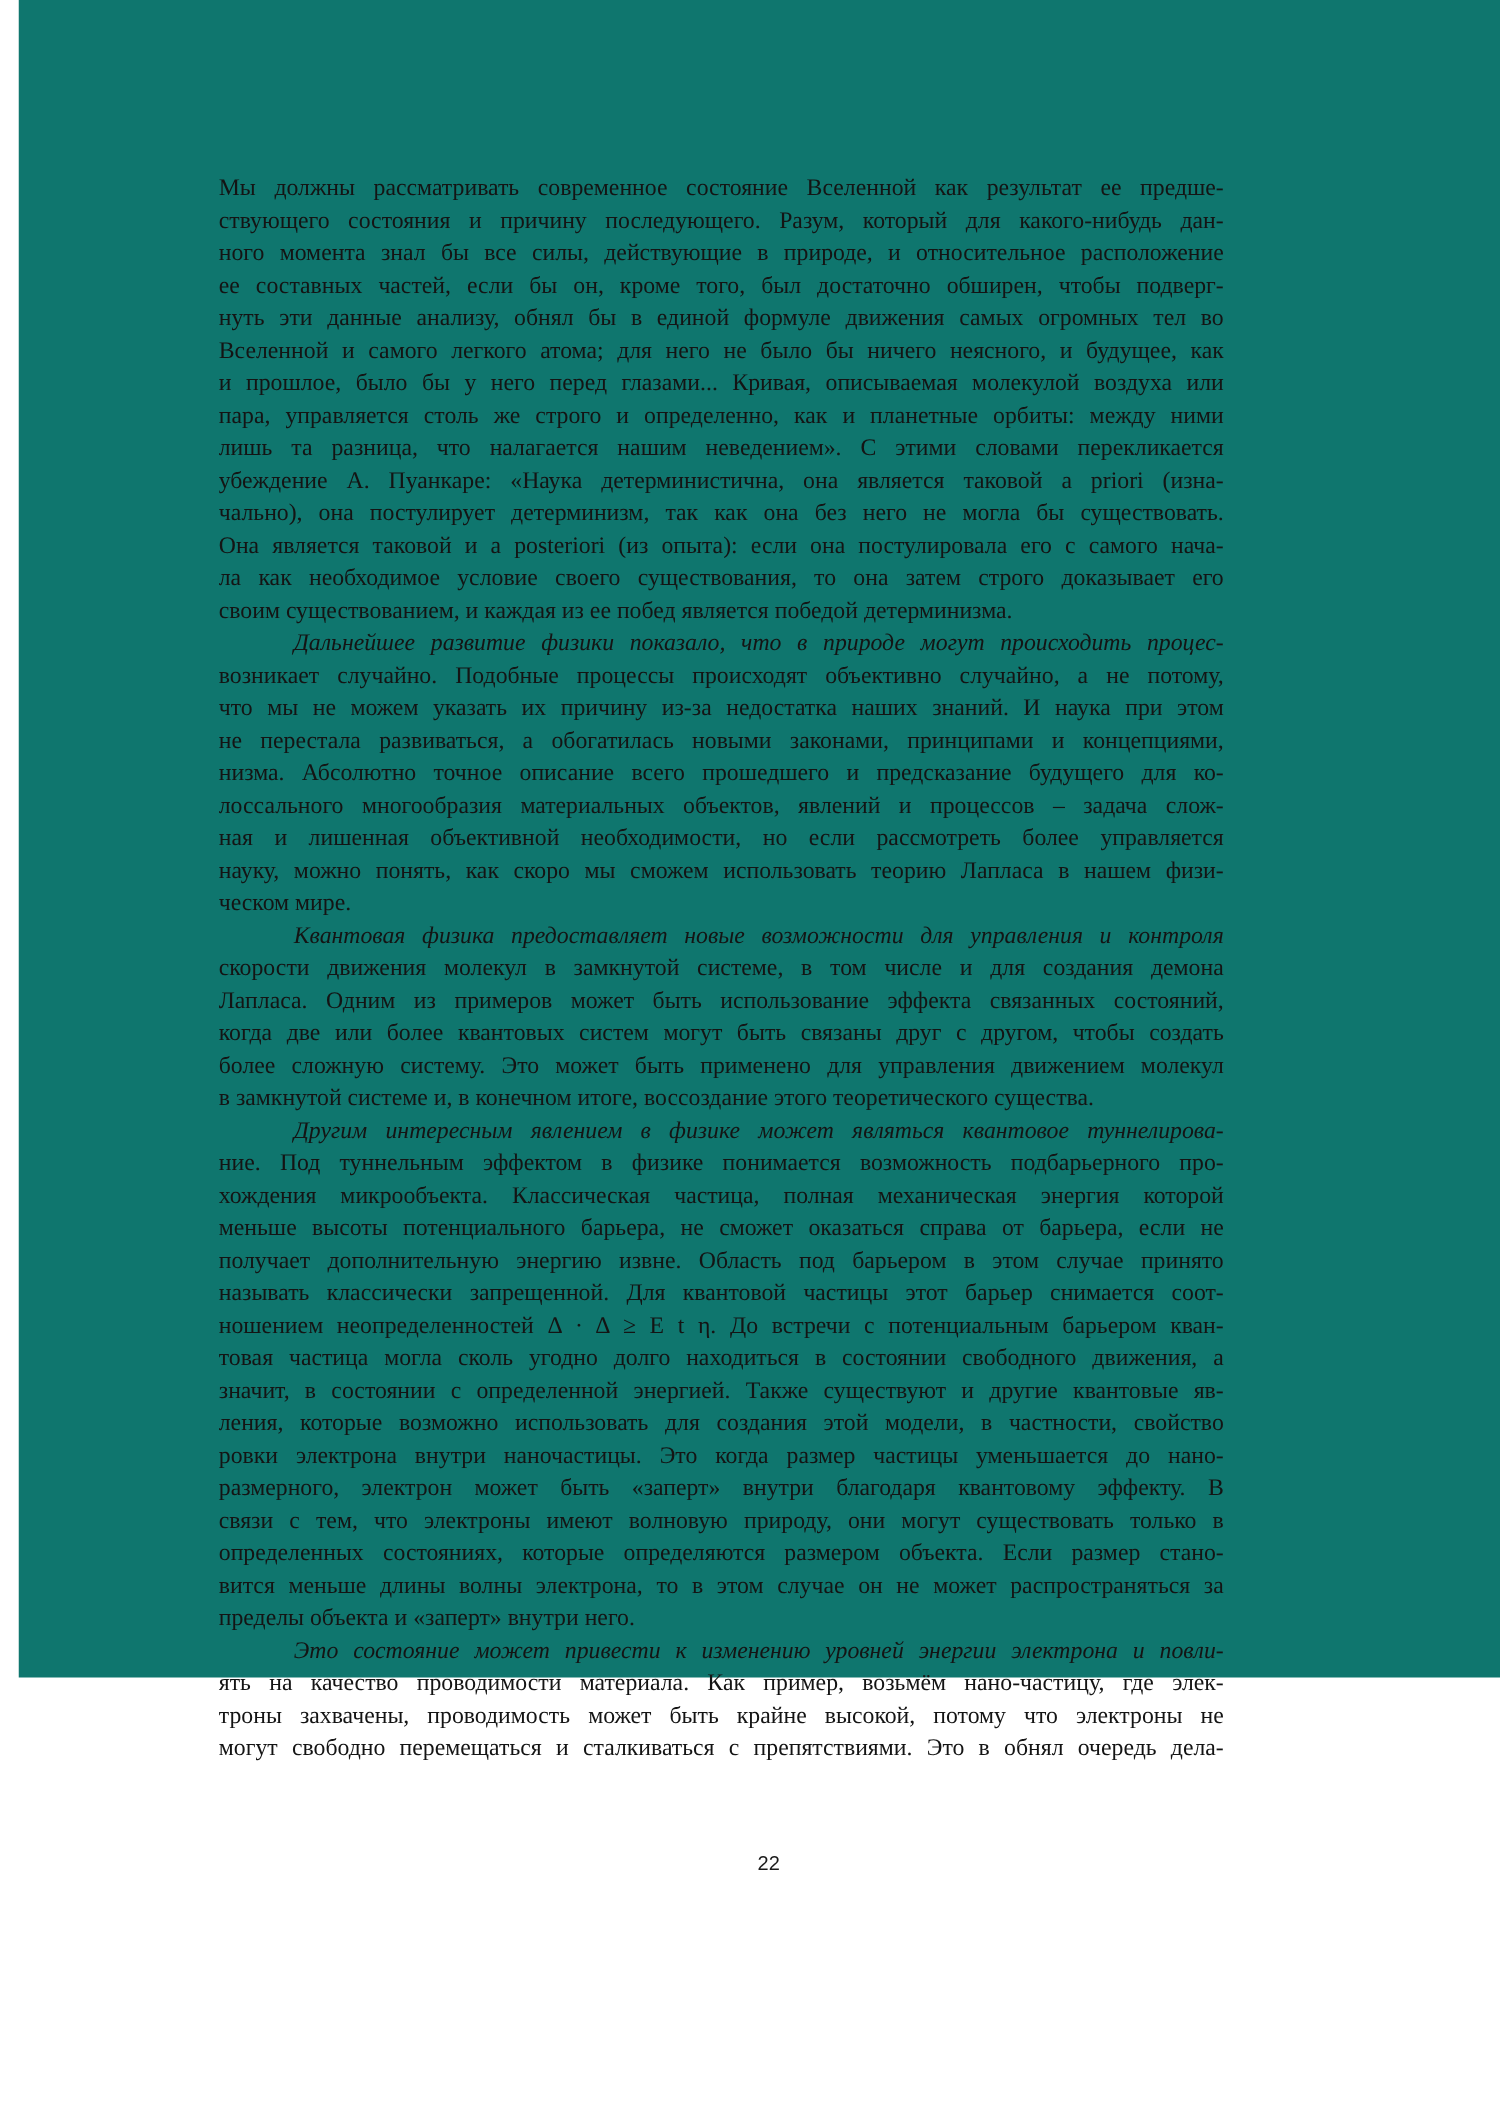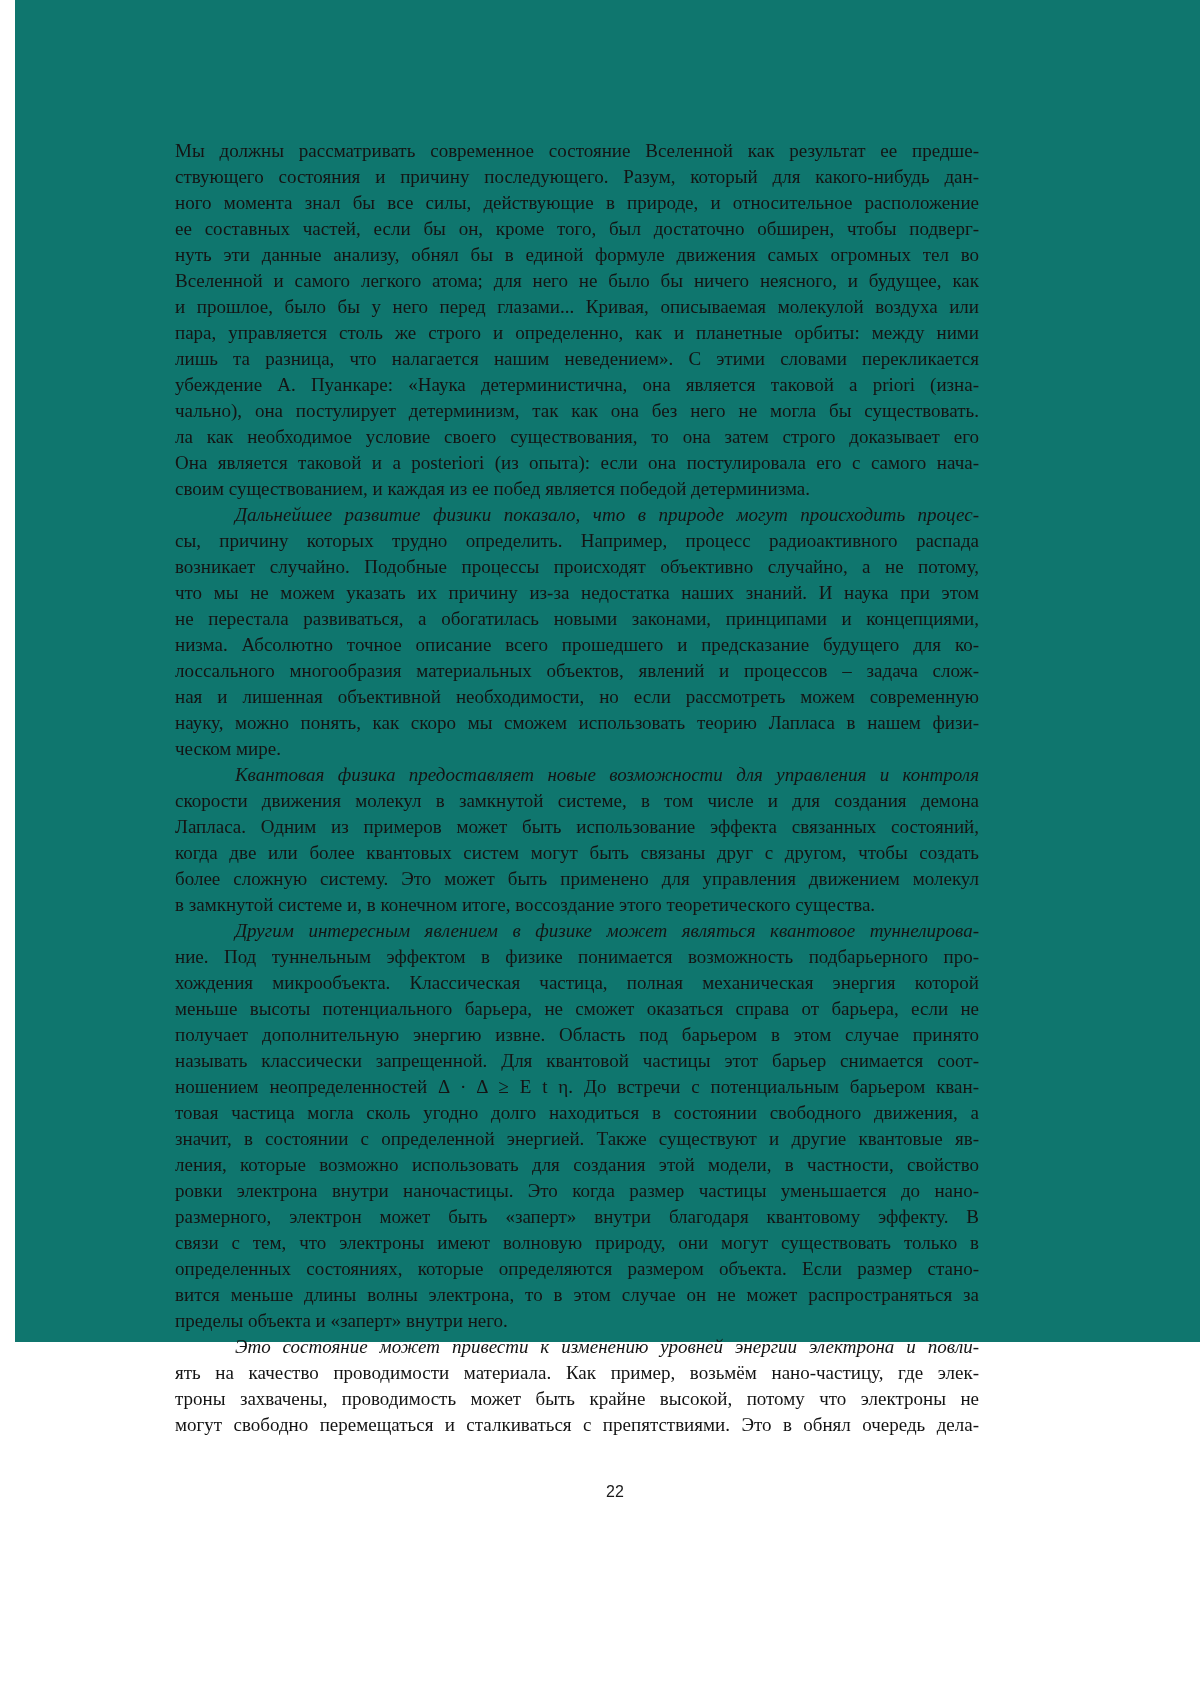--- a/index.html
+++ b/index.html
@@ -68,31 +68,30 @@
       <div class="line">ствующего состояния и причину последующего. Разум, который для какого-нибудь дан-</div>
       <div class="line">ного момента знал бы все силы, действующие в природе, и относительное расположение</div>
       <div class="line">ее составных частей, если бы он, кроме того, был достаточно обширен, чтобы подверг-</div>
       <div class="line">нуть эти данные анализу, обнял бы в единой формуле движения самых огромных тел во</div>
       <div class="line">Вселенной и самого легкого атома; для него не было бы ничего неясного, и будущее, как</div>
       <div class="line">и прошлое, было бы у него перед глазами... Кривая, описываемая молекулой воздуха или</div>
       <div class="line">пара, управляется столь же строго и определенно, как и планетные орбиты: между ними</div>
       <div class="line">лишь та разница, что налагается нашим неведением». С этими словами перекликается</div>
       <div class="line">убеждение А. Пуанкаре: «Наука детерминистична, она является таковой a priori (изна-</div>
       <div class="line">чально), она постулирует детерминизм, так как она без него не могла бы существовать.</div>
+      <div class="line">Она является таковой и a posteriori (из опыта): если она постулировала его с самого нача-</div>
       <div class="line">ла как необходимое условие своего существования, то она затем строго доказывает его</div>
-      <div class="line">Она является таковой и a posteriori (из опыта): если она постулировала его с самого нача-</div>
       <div class="line noj">своим существованием, и каждая из ее побед является победой детерминизма.</div>
       <div class="line indent">Дальнейшее развитие физики показало, что в природе могут происходить процес-</div>
-      <div class="line">сы, причину которых трудно определить. Например, процесс радиоактивного распада</div>
       <div class="line">возникает случайно. Подобные процессы происходят объективно случайно, а не потому,</div>
       <div class="line">что мы не можем указать их причину из-за недостатка наших знаний. И наука при этом</div>
       <div class="line">не перестала развиваться, а обогатилась новыми законами, принципами и концепциями,</div>
       <div class="line">низма. Абсолютно точное описание всего прошедшего и предсказание будущего для ко-</div>
       <div class="line">лоссального многообразия материальных объектов, явлений и процессов – задача слож-</div>
-      <div class="line">ная и лишенная объективной необходимости, но если рассмотреть можем современную</div>
+      <div class="line">ная и лишенная объективной необходимости, но если рассмотреть более управляется</div>
       <div class="line">науку, можно понять, как скоро мы сможем использовать теорию Лапласа в нашем физи-</div>
       <div class="line noj">ческом мире.</div>
       <div class="line indent">Квантовая физика предоставляет новые возможности для управления и контроля</div>
       <div class="line">скорости движения молекул в замкнутой системе, в том числе и для создания демона</div>
       <div class="line">Лапласа. Одним из примеров может быть использование эффекта связанных состояний,</div>
       <div class="line">когда две или более квантовых систем могут быть связаны друг с другом, чтобы создать</div>
       <div class="line">более сложную систему. Это может быть применено для управления движением молекул</div>
       <div class="line noj">в замкнутой системе и, в конечном итоге, воссоздание этого теоретического существа.</div>
       <div class="line indent">Другим интересным явлением в физике может являться квантовое туннелирова-</div>
       <div class="line">ние. Под туннельным эффектом в физике понимается возможность подбарьерного про-</div>

